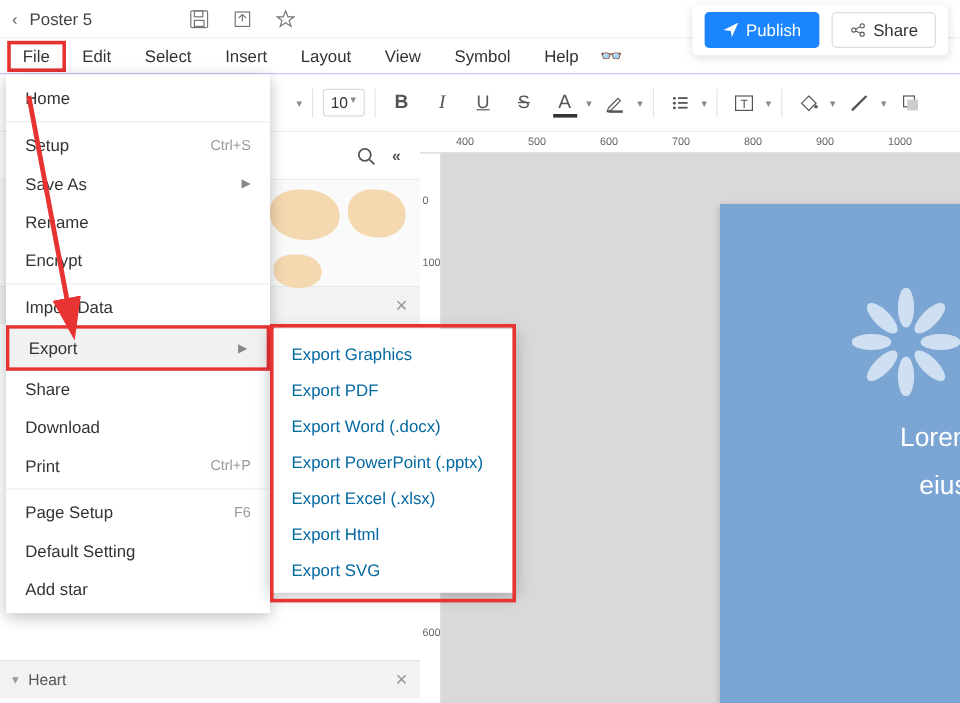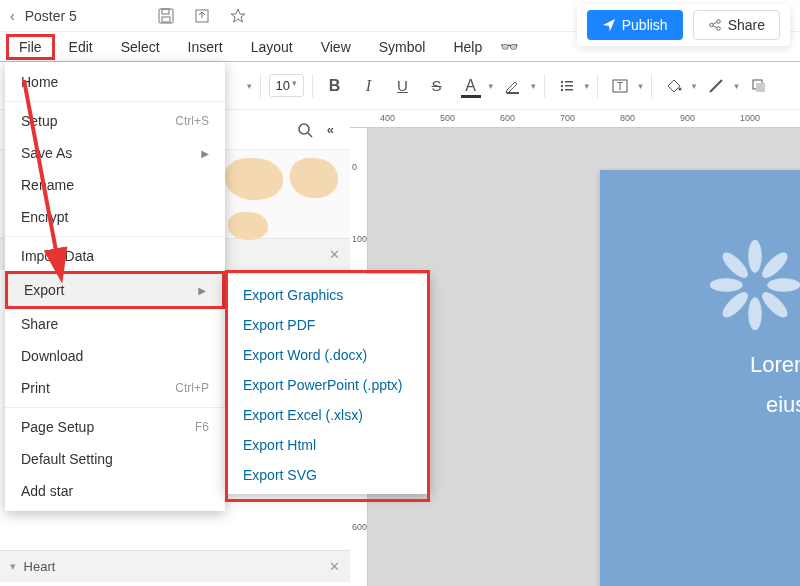--- a/index.html
+++ b/index.html
@@ -225,21 +225,21 @@
   <span class="ticklbl" style="left:30px">400</span>
   <span class="ticklbl" style="left:90px">500</span>
   <span class="ticklbl" style="left:150px">600</span>
   <span class="ticklbl" style="left:210px">700</span>
   <span class="ticklbl" style="left:270px">800</span>
   <span class="ticklbl" style="left:330px">900</span>
   <span class="ticklbl" style="left:390px">1000</span>
 </div>
 <div class="rulerV">
   <span class="ticklbl" style="top:34px">0</span>
-  <span class="ticklbl" style="top:106px">100</span>
+  <span class="ticklbl" style="top:86px">100</span>
   <span class="ticklbl" style="top:154px">200</span>
   <span class="ticklbl" style="top:214px">300</span>
   <span class="ticklbl" style="top:274px">400</span>
   <span class="ticklbl" style="top:334px">500</span>
   <span class="ticklbl" style="top:394px">600</span>
 </div>
 <div class="page">
   <svg class="flower" width="90" height="90" viewBox="0 0 100 100">
     <g fill="#cfe0f2" stroke="#cfe0f2">
       <ellipse cx="50" cy="18" rx="7" ry="18"></ellipse>

